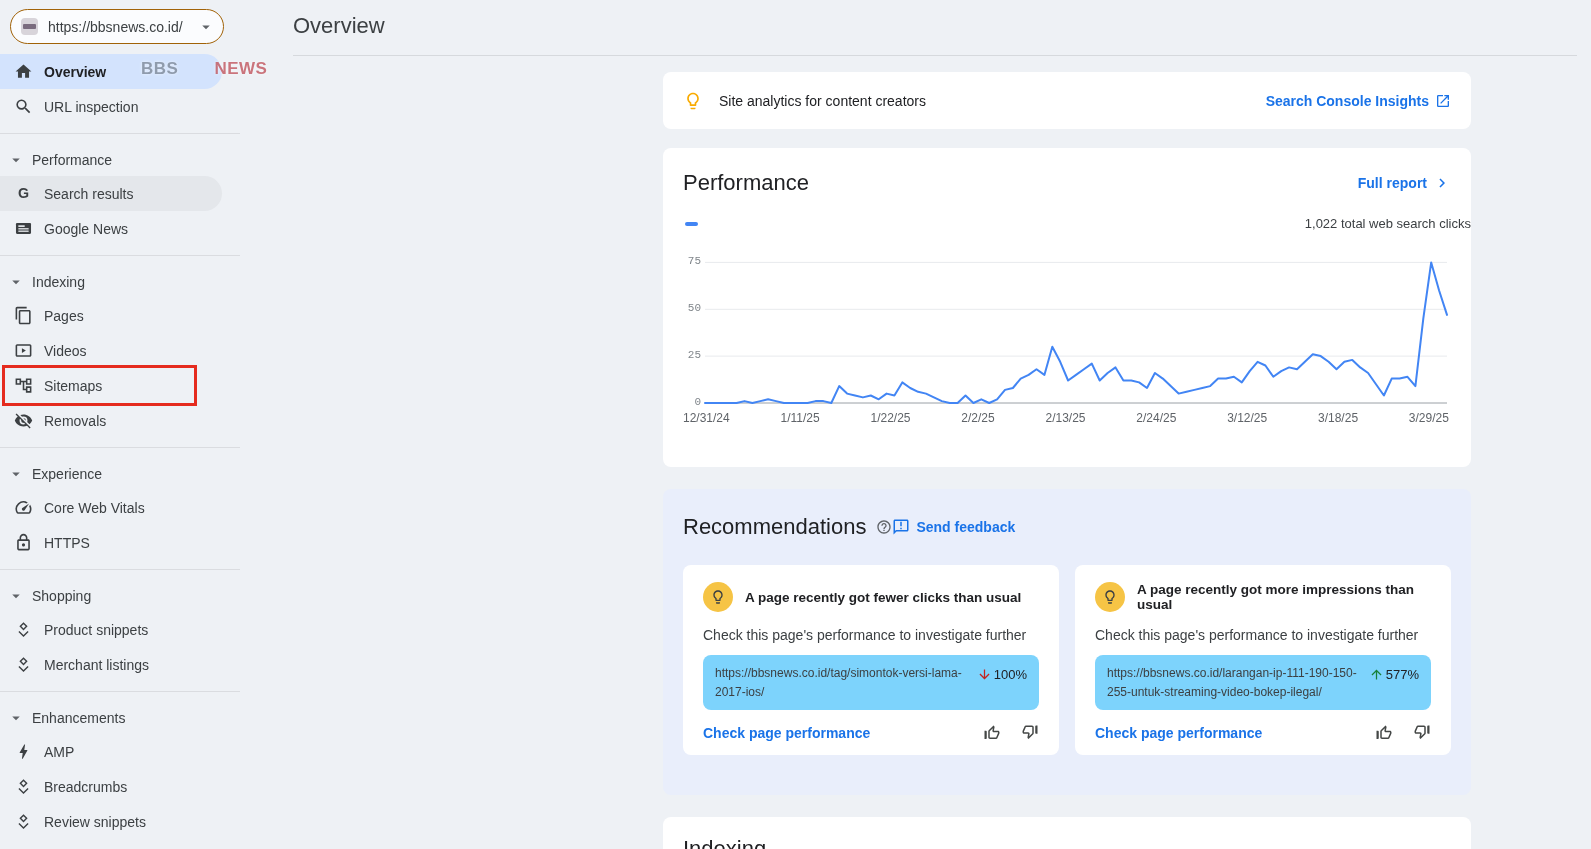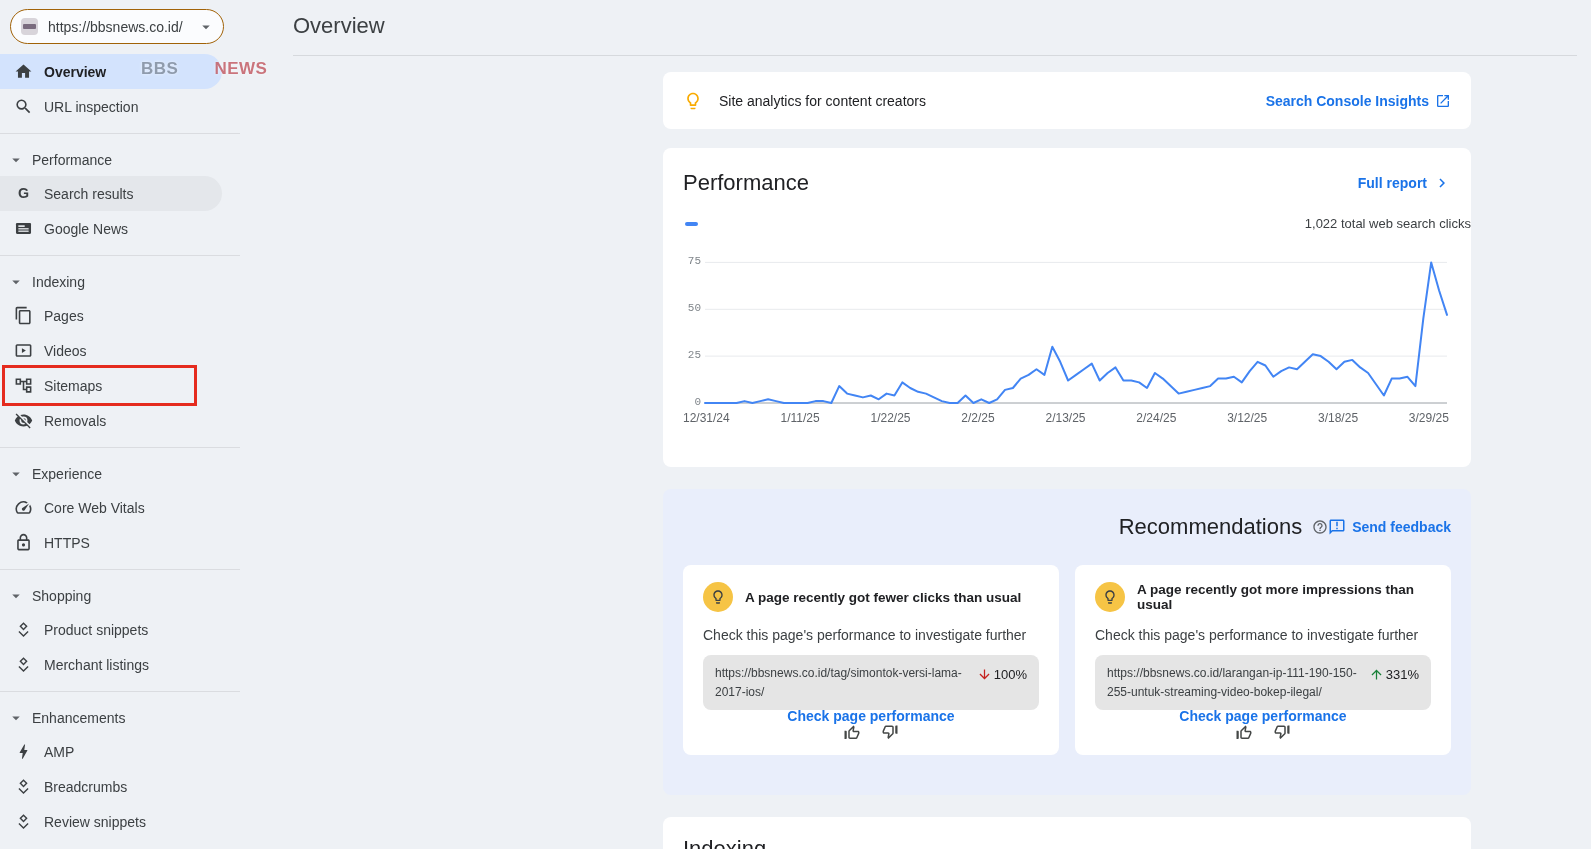--- a/index.html
+++ b/index.html
@@ -54,39 +54,39 @@
   .legend-swatch { width:13px; height:4px; border-radius:2px; }
 
   .chart { position:absolute; left:20px; top:105px; width:768px; height:185px; }
   .y-labels { position:absolute; left:0; top:0; width:18px; height:150px; }
   .y-label { position:absolute; right:0; font-size:11px; color:#80868b;font-family:Liberation Mono, monospace; }
   .plot-svg { position:absolute; left:22px; top:0; width:742px; height:150px; overflow:visible; }
   .x-labels { position:absolute; left:0; top:158px; width:766px; display:flex;
     justify-content:space-between; font-size:12px; color:#5f6368; }
 
   .reco-card { left:663px; top:489px; width:808px; height:306px; background:#e9eefb; padding:0 20px; }
-  .reco-head { display:flex; justify-content:flex-end; align-items:center; padding-top:25px; }
+  .reco-head { display:flex; justify-content:flex-start; align-items:center; padding-top:25px; }
   .reco-title-row { display:flex; align-items:center; gap:10px; }
   .reco-title { font-size:22px; color:#202124; }
   .help-icon svg { width:16px; height:16px; fill:#5f6368; display:block; cursor:pointer; }
   .reco-cards { display:flex; gap:16px; margin-top:25px; }
   .mini-card { width:376px; height:190px; background:#fff; border-radius:8px; padding:17px 20px; position:relative; }
   .mini-head { display:flex; align-items:center; gap:12px; }
   .bulb-circle { width:30px; height:30px; border-radius:50%; background:#f6c445; display:flex;
     align-items:center; justify-content:center; flex:none; }
   .bulb-circle svg { width:16px; height:16px; fill:#3c4043; display:block; }
   .mini-title { font-size:13.5px; font-weight:bold; color:#202124; }
   .mini-body { font-size:14px; color:#3c4043; margin-top:15px; }
-  .url-box { margin-top:12px; background:#e5e5e5; border-radius:8px; padding:9px 12px;
+  .url-box { margin-top:12px; background:#7dd3fc; border-radius:8px; padding:9px 12px;
     display:flex; gap:10px; align-items:flex-start; }
   .url-text { flex:1; font-size:12px; color:#3c4043; line-height:1.55; word-break:break-all; }
   .change { display:flex; align-items:center; gap:2px; font-size:13px; color:#202124; white-space:nowrap; margin-top:3px; }
   .change svg { width:15px; height:15px; display:block; }
   .mini-foot { position:absolute; left:20px; right:20px; bottom:13px; display:flex;
-    justify-content:space-between; align-items:center;flex-direction:column; }
+    justify-content:space-between; align-items:center; }
   .action-link { color:#1a73e8; font-size:14px; font-weight:bold; cursor:pointer; }
   .thumbs { display:flex; gap:20px; }
   .thumbs span { cursor:pointer; }
   .thumbs svg { width:18px; height:18px; fill:#444746; display:block; }
 
   .indexing-card { left:663px; top:817px; width:808px; height:80px; border-radius:8px 8px 0 0; padding:19px 20px; }
   .indexing-title { font-size:22px; color:#202124; }
 </style>
 </head>
 <body>
@@ -415,21 +415,21 @@
         </div>
         <div class="mini-body">Check this page's performance to investigate further</div>
         <div class="url-box">
           <div class="url-text">https://bbsnews.co.id/larangan-ip-111-190-150-255-untuk-streaming-video-bokep-ilegal/</div>
           <div class="change">
             <span>
               <svg viewBox="0 0 24 24" fill="#188038">
                 <path d="M4 12l1.41 1.41L11 7.83V20h2V7.83l5.58 5.59L20 12l-8-8-8 8z"></path>
               </svg>
             </span>
-            <span>331%</span>
+            <span>577%</span>
           </div>
         </div>
         <div class="mini-foot">
           <span class="action-link">Check page performance</span>
           <span class="thumbs">
             <span>
               <svg viewBox="0 0 24 24">
                 <path d="M13.11 5.72l-.57 2.89c-.12.59.04 1.2.42 1.66.38.46.94.73 1.54.73H20v1.08L17.43 18H9.34c-.18 0-.34-.16-.34-.34V9.82l4.11-4.1M14 2L7.59 8.41C7.21 8.79 7 9.3 7 9.83v7.83C7 18.95 8.05 20 9.34 20h8.1c.71 0 1.36-.37 1.72-.97l2.67-6.15c.11-.25.17-.52.17-.8V11c0-1.1-.9-2-2-2h-5.5l.92-4.65c.05-.22.02-.46-.08-.66-.23-.45-.52-.86-.88-1.22L14 2zM4 9H2v11h2c.55 0 1-.45 1-1v-9c0-.55-.45-1-1-1z"></path>
               </svg>
             </span>

